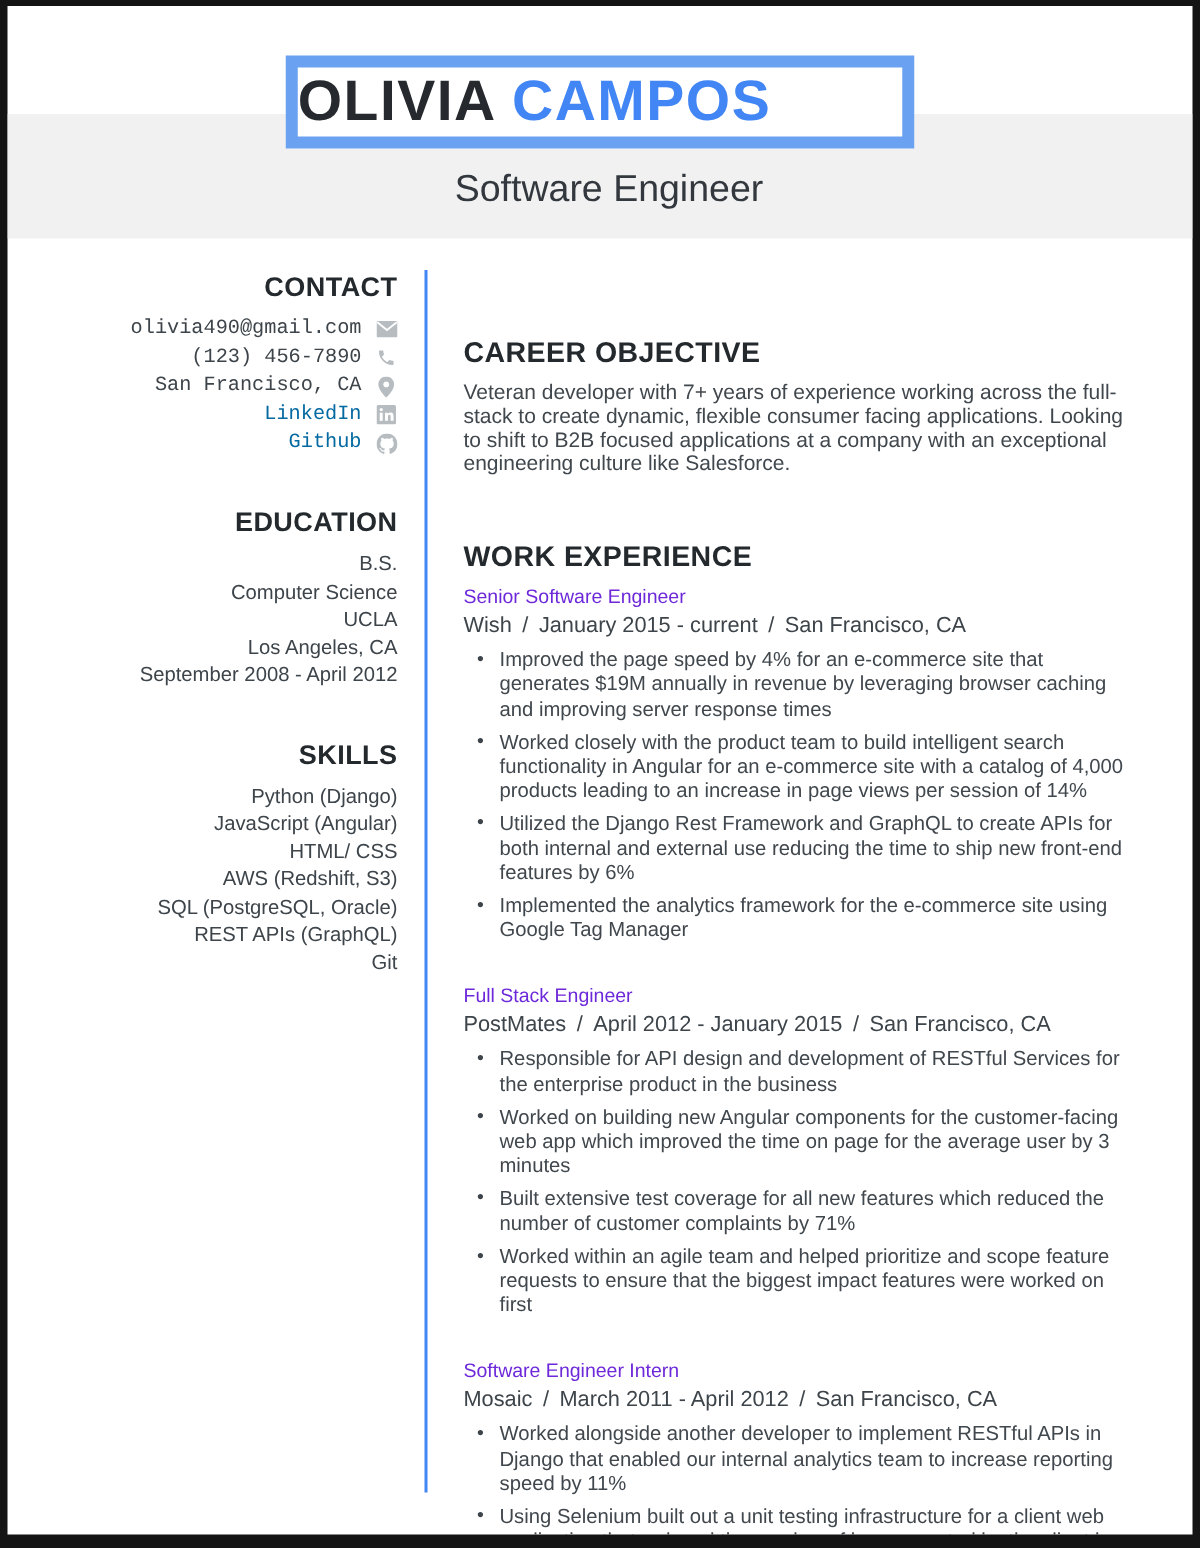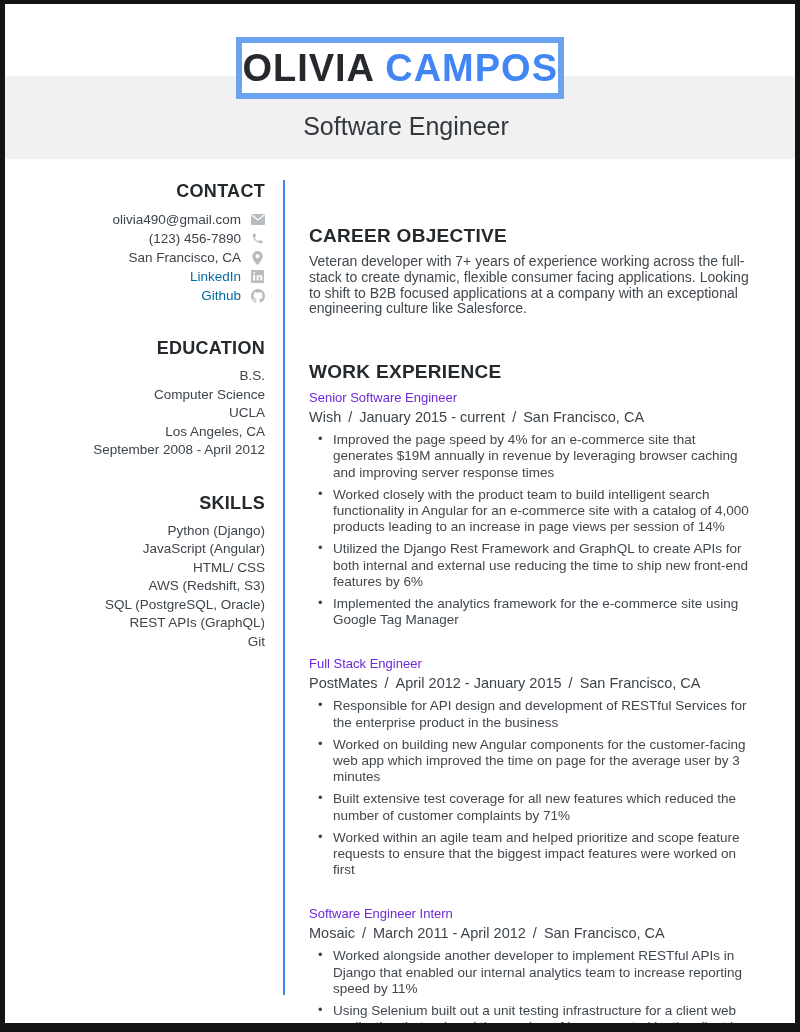--- a/index.html
+++ b/index.html
@@ -15,24 +15,24 @@
   }
   
   .gray-band {
     position: absolute; left: 0; right: 0;
     top: 72px; height: 83px;
     background: #f1f1f2;
   }
   .name-box {
     position: absolute;
     left: 50%; transform: translateX(-50%);
-    top: 33px; width: 328px; height: 62px;
+    top: 33px; width: 419px; height: 62px;
     background: #ffffff;
-    border: 6px solid #14532d; border-color: #6aa1f1;
-    display: flex; align-items: center; justify-content: flex-end;
+    border: 8px solid #14532d; border-color: #6aa1f1;
+    display: flex; align-items: center; justify-content: flex-start;
     z-index: 2;
   }
   .name-box .name {
     font-size: 38px; font-weight: bold;
     letter-spacing: 1px; color: #26292d;
     white-space: pre;
   }
   .name-box .name-last { color: #4285f4; }
   .job-headline {
     position: absolute; left: 0; right: 0; top: 108px;
@@ -54,21 +54,21 @@
     text-align: right;
     color: #3d444a;
   }
   .side-heading {
     font-size: 18px; font-weight: bold; color: #24292d;
     letter-spacing: 0.3px;
     margin-bottom: 8px;
   }
   .contact-row {
     display: flex; justify-content: flex-end; align-items: center;
-    font-size: 13.5px; line-height: 19px;
+    font-size: 13.5px; line-height: 19px; font-family: Liberation Mono, monospace;
   }
   .contact-row .icon {
     width: 15px; height: 15px; margin-left: 9px; flex: none;
     display: inline-flex; align-items: center; justify-content: center;
   }
   .contact-row .icon svg { display: block; }
   .contact-link { color: #0369a1; cursor: pointer; }
   .side-section { margin-top: 33px; }
   .side-line { font-size: 13.5px; line-height: 18.5px; }
   .sidebar .first { margin-top: 0; }

